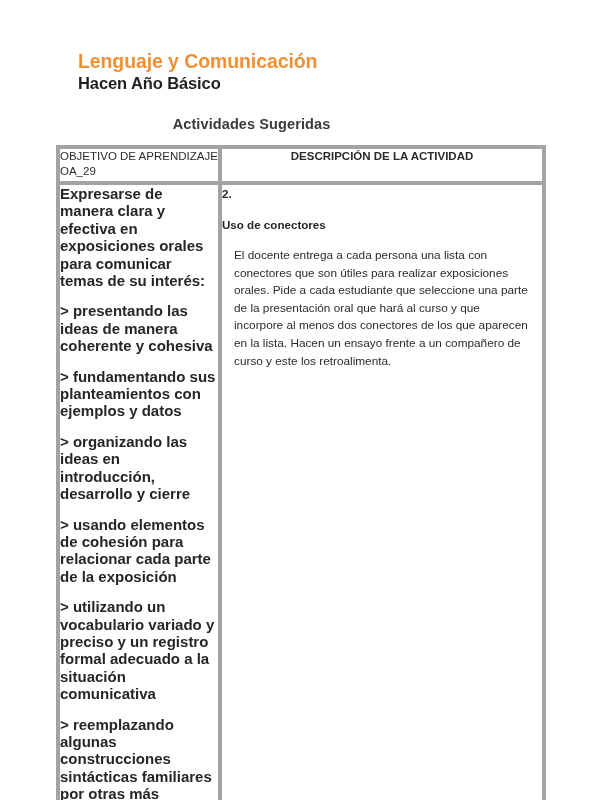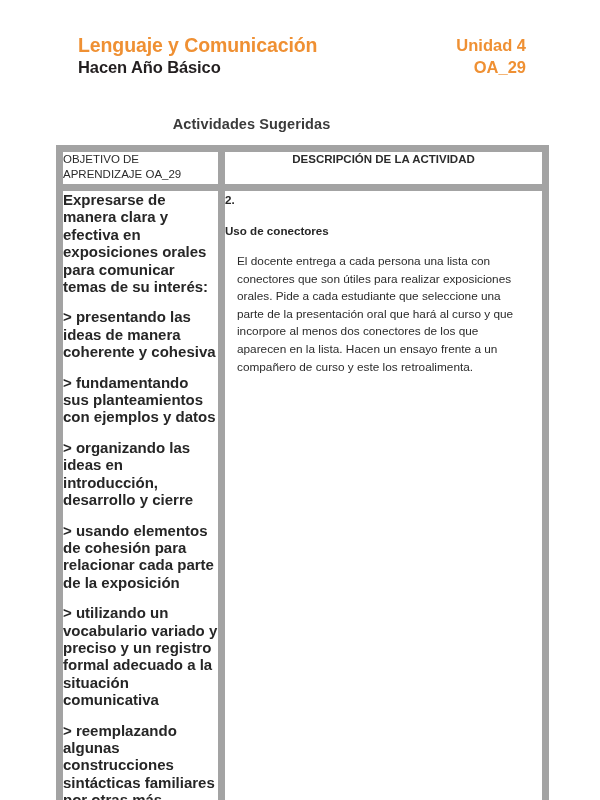--- a/index.html
+++ b/index.html
@@ -13,21 +13,21 @@
     font-family: "Liberation Sans", sans-serif;
     color: #2b2b2b;
     overflow: hidden;
     position: relative;
   }
 
   
   .doc-header {
     position: absolute;
     left: 0;
-    top: 0;
+    top: 16px;
     width: 497px;
     height: 100px;
   }
   .hdr-left {
     position: absolute;
     left: 78px;
     top: 34px;
     width: 330px;
   }
   .hdr-right {
@@ -86,21 +86,21 @@
   
   .activity-table {
     position: absolute;
     left: 56px;
     top: 145px;
     width: 488px;
     border-collapse: collapse;
     table-layout: fixed;
   }
   .activity-table td {
-    border: 7px solid #a3a3a3;
+    border: 4px solid #a3a3a3;
     vertical-align: top;
     padding: 0;
   }
   .col-objective { width: 162px; }
   .col-description { width: 324px; }
 
   .head-cell-obj {
     padding: 6px 6px 6px 7px;
     height: 32px;
   }
@@ -156,24 +156,20 @@
     text-align: left;
   }
 </style>
 </head>
 <body>
 
 <div class="doc-header">
   <div class="hdr-left">
     <div class="subject-title">Lenguaje y Comunicación</div>
     <div class="grade-title">Hacen Año Básico</div>
-  </div>
-  <div class="hdr-right">
-    <div class="unit-label">Unidad 4</div>
-    <div class="oa-label">OA_29</div>
   </div>
 </div>
 
 <div class="section-title">Actividades Sugeridas</div>
 
 <table class="activity-table">
   <colgroup>
     <col class="col-objective">
     <col class="col-description">
   </colgroup>

